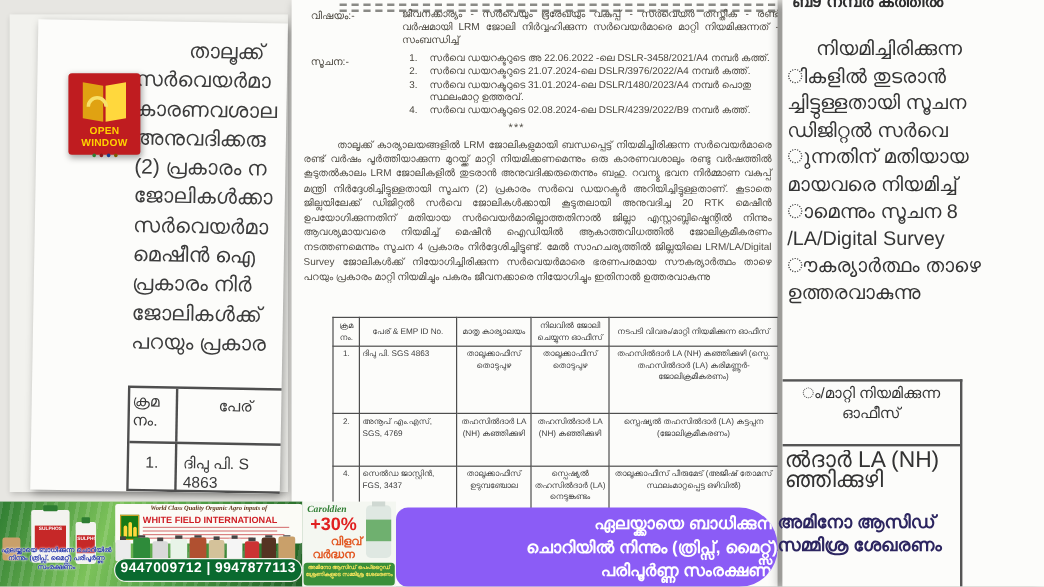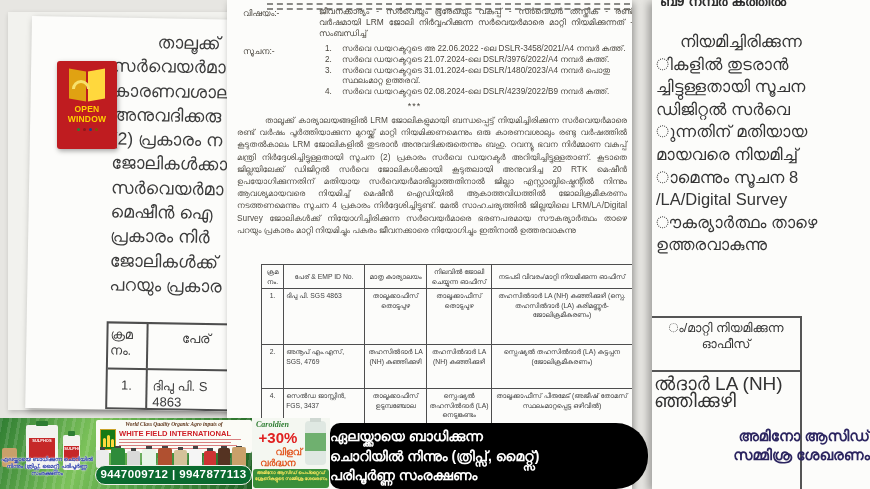--- a/index.html
+++ b/index.html
@@ -15,32 +15,32 @@
   .ldoc-line.first{padding-left:44px;}
   .ltable{position:absolute;top:304px;left:80px;width:140px;height:88px;border:2px solid #4e4e4e;font-size:13px;color:#3a3a3a;}
   .ltable .hrow{display:flex;height:46px;border-bottom:2px solid #4e4e4e;}
   .ltable .c1{width:40px;border-right:2px solid #4e4e4e;padding:3px 2px;}
   .ltable .c2{flex:1;text-align:center;padding-top:6px;}
   .ltable .brow{display:flex;}
   .ltable .bc1{width:40px;border-right:2px solid #4e4e4e;text-align:center;padding-top:8px;}
   .ltable .bc2{flex:1;padding:8px 0 0 5px;white-space:nowrap;}
 
   
-  .logo{position:absolute;left:57px;top:61px;width:60px;height:88px;background:#bf1c20;border-radius:3px;z-index:6;box-shadow:1px 2px 5px rgba(0,0,0,.35);text-align:center;}
+  .logo{position:absolute;left:57px;top:61px;width:60px;height:68px;background:#bf1c20;border-radius:3px;z-index:6;box-shadow:1px 2px 5px rgba(0,0,0,.35);text-align:center;}
   .book{position:relative;width:38px;height:34px;margin:7px auto 2px;}
   .book-left{position:absolute;left:1px;top:2px;width:17px;height:30px;background:#e2a githubb;background:#e0a212;transform:skewY(10deg);}
   .book-right{position:absolute;right:1px;top:2px;width:17px;height:30px;background:#ffd83d;transform:skewY(-10deg);}
   .book-arc{position:absolute;left:4px;top:12px;width:18px;height:18px;border:3px solid #f7e16b;border-radius:50%;clip-path:inset(0 0 50% 0);}
   .logo-txt{font-size:8.5px;font-weight:bold;color:#ffd200;line-height:10px;letter-spacing:.2px;}
   .dots{margin-top:4px;display:flex;justify-content:center;gap:3px;}
   .dots span{width:3px;height:3px;border-radius:50%;display:inline-block;}
   .dots .d1{background:#2e7d32;} .dots .d2{background:#8b1a1a;} .dots .d3{background:#1a3c8b;} .dots .d4{background:#7a5a00;}
 
   
-  .doc-center{left:227px;top:0;width:405px;height:489px;}
+  .doc-center{left:243px;top:0;width:405px;height:489px;}
   .dash{position:absolute;left:40px;right:2px;border-top:2px dashed #8a8a86;}
   .cd-label{position:absolute;left:16px;font-size:8.6px;color:#4a463e;}
   .cd-subject{position:absolute;left:92px;top:6px;width:314px;font-size:8.4px;line-height:10.8px;color:#4a463e;text-align:justify;}
   .refs{position:absolute;left:98px;top:44px;width:306px;}
   .ref-row{display:flex;margin-bottom:1px;}
   .ref-num{width:17px;font-size:8.2px;color:#4a463e;flex:none;}
   .ref-text{flex:1;font-size:8.2px;line-height:9.9px;color:#4a463e;}
   .cd-sep{position:absolute;left:0;right:30px;top:101px;text-align:center;font-size:9px;letter-spacing:1px;color:#4a463e;}
   .cd-body{position:absolute;left:10px;top:114px;width:390px;font-size:8.3px;line-height:12.2px;color:#504c44;text-align:justify;text-indent:28px;}
   .ctable{position:absolute;left:34px;top:264px;border-collapse:collapse;table-layout:fixed;width:372px;}
@@ -87,23 +87,23 @@
   .phone-pill{position:absolute;left:95px;top:47px;width:157px;height:20px;background:#0a6a2f;border:1.5px solid #efefe8;border-radius:11px;color:#fff;font-size:11.5px;font-weight:bold;text-align:center;line-height:17px;letter-spacing:.4px;overflow:hidden;}
   .ad-car{position:absolute;left:252px;top:0;width:78px;height:71px;background:#f4f7f1;overflow:hidden;}
   .car-brand{font-family:"Liberation Serif",serif;font-style:italic;font-weight:bold;font-size:8px;color:#2e7d32;text-align:left;padding:2px 0 0 4px;}
   .car-pct{position:absolute;left:2px;top:11px;width:48px;text-align:center;font-size:15px;font-weight:bold;color:#e02020;}
   .car-b1{position:absolute;left:2px;top:28px;width:48px;text-align:right;font-size:9.5px;font-weight:bold;color:#e25822;}
   .car-b2{position:absolute;left:2px;top:39px;width:48px;text-align:center;font-size:9.5px;font-weight:bold;color:#e25822;}
   .car-note{position:absolute;left:1px;top:51px;width:76px;height:19px;background:#3a8f3a;border-radius:3px;color:#ffe95e;font-size:4.6px;font-weight:bold;text-align:center;line-height:6px;padding-top:1px;overflow:hidden;}
   .car-bottle{position:absolute;left:53px;top:3px;width:21px;height:44px;background:#dfe8e2;border-radius:4px;}
   .car-bottle:before{content:"";position:absolute;top:-4px;left:25%;width:50%;height:5px;background:#cfd8d2;}
   .car-bottle:after{content:"";position:absolute;top:12px;left:0;width:100%;height:18px;background:#6fb06f;}
-  .ad-blue{position:absolute;left:330px;top:5px;width:318px;height:66px;background:#000000;border-radius:10px 32px 32px 10px;color:#fff;text-align:left;padding-top:4px;overflow:hidden;}
+  .ad-blue{position:absolute;left:330px;top:5px;width:318px;height:66px;background:#8b5cf6;border-radius:10px 32px 32px 10px;color:#fff;text-align:right;padding-top:4px;overflow:hidden;}
   .blue-line{font-size:14px;font-weight:bold;line-height:19.5px;white-space:nowrap;}
-  .ad-amino{position:absolute;left:648px;top:8px;width:222px;height:63px;text-align:right;overflow:hidden;}
+  .ad-amino{position:absolute;left:648px;top:8px;width:222px;height:63px;text-align:left;overflow:hidden;}
   .amino-line{font-size:15px;font-weight:bold;color:#2c2560;line-height:19px;white-space:nowrap;}
 </style>
 </head>
 <body>
 
 <div class="stage">
 
   <div class="doc-left-back"></div>
 
   <div class="doc doc-left">

